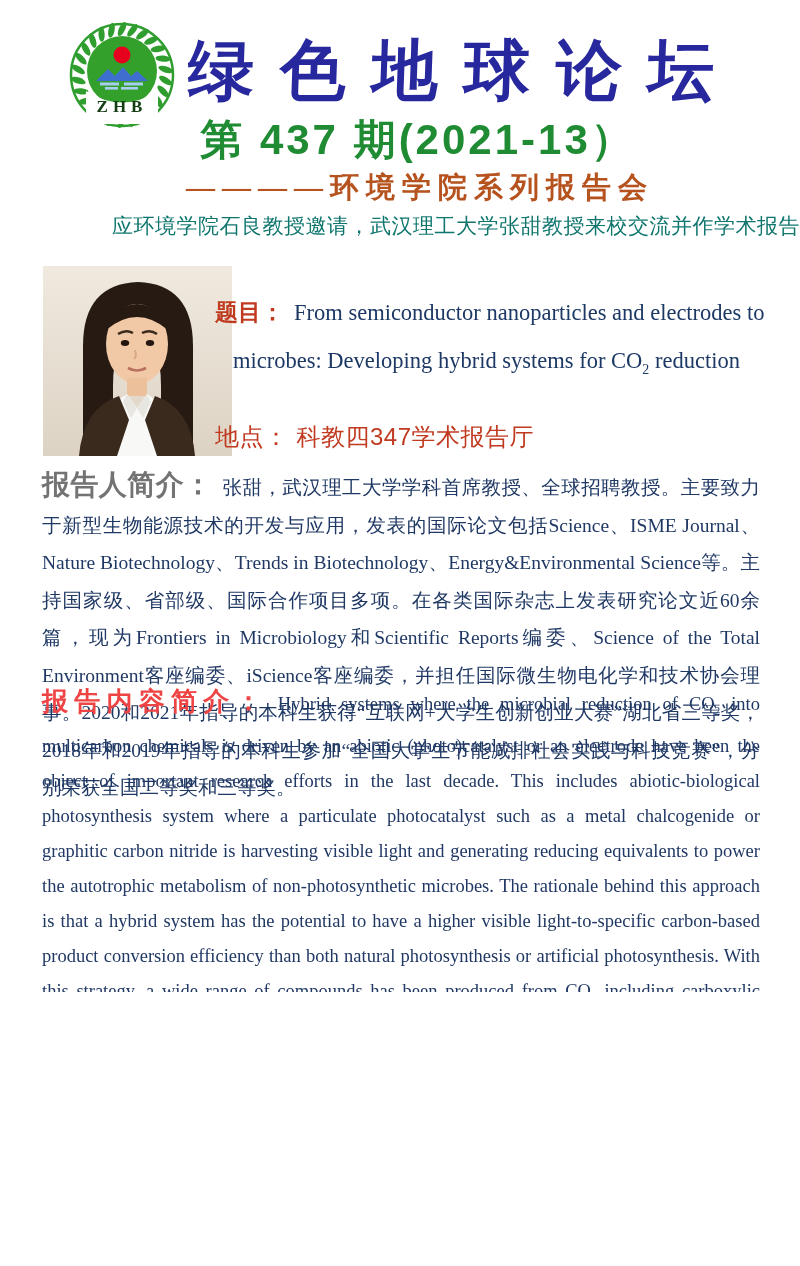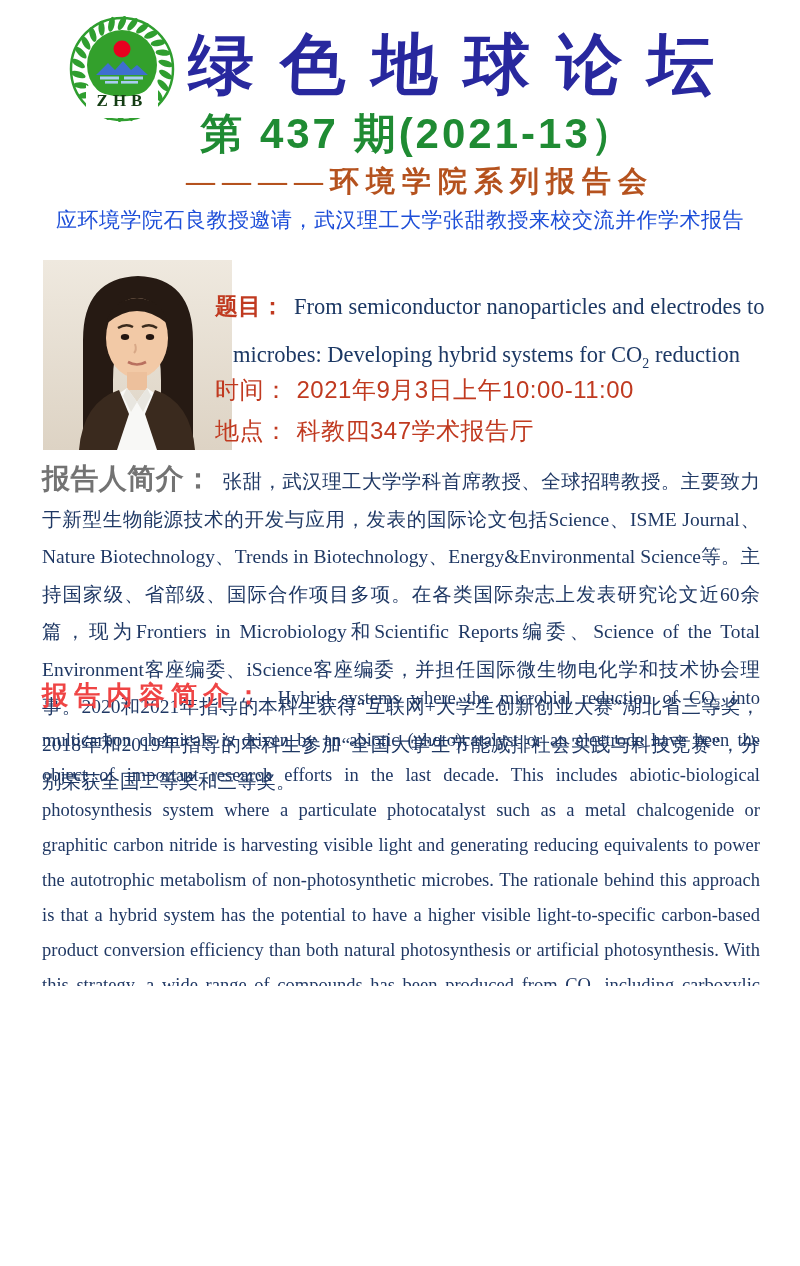--- a/index.html
+++ b/index.html
@@ -1,18 +1,18 @@
 <!DOCTYPE html>
 <html><head>
 <meta charset="utf-8">
 <style>
   * { margin:0; padding:0; box-sizing:border-box; }
   html,body { background:#ffffff; }
   body { font-family:"Liberation Sans","DejaVu Sans",sans-serif; }
-  .page { position:relative; width:800px; height:978px; margin:8px auto; background:#fff; overflow:hidden; }
+  .page { position:relative; width:800px; height:978px; margin:14px auto; background:#fff; overflow:hidden; }
 
   
   .logo { position:absolute; left:60px; top:6px; width:124px; height:112px; }
   .forum-title {
     position:absolute; left:188px; top:12px; width:600px;
     font-size:66px; font-weight:bold; color:#28289E;
     letter-spacing:26px; white-space:nowrap;
     font-family:"Liberation Serif","DejaVu Serif",serif;
     transform:skewX(-2deg);
   }
@@ -21,22 +21,22 @@
     font-size:42px; font-weight:bold; color:#1F8B33; letter-spacing:3px;
     transform:translateX(18px);
   }
   .series-line {
     position:absolute; left:0; top:154px; width:800px; text-align:center;
     font-size:29px; font-weight:600; color:#B5521E; letter-spacing:7px;
     font-family:"Liberation Serif","DejaVu Serif",serif;
     transform:translateX(20px);
   }
   .invite-line {
-    position:absolute; left:0; top:198px; width:800px; text-align:center;
-    font-size:21px; color:#1d4ed8; letter-spacing:0.5px;
+    position:absolute; left:0; top:198px; width:800px; text-align:right;
+    font-size:21px; color:#0f766e; letter-spacing:0.5px;
   }
 
   
   .photo { position:absolute; left:43px; top:252px; width:189px; height:190px; }
   .details { position:absolute; left:215px; top:274px; width:575px; }
   .title-row {
     padding-left:18px; font-family:"Liberation Serif","DejaVu Serif",serif;
     font-size:22.5px; color:#1C3864; line-height:48px;
   }
   .title-row .red-label {
@@ -180,23 +180,20 @@
 
       <path d="M 36 190 Q 40 142 76 130 L 86 154 L 74 190 Z" fill="#3a2a1e"></path>
       <path d="M 152 190 Q 148 142 112 130 L 102 154 L 114 190 Z" fill="#3a2a1e"></path>
     </svg>
   </div>
 
   <div class="details">
     <p class="title-row">
       <span class="red-label">题目：</span><span>From semiconductor nanoparticles and electrodes to microbes: Developing hybrid systems for CO<sub>2</sub> reduction</span>
     </p>
-    <div class="time-row">
-      <span class="red-label">时间：</span><span>2021年9月3日上午10:00-11:00</span>
-    </div>
     <div class="loc-row">
       <span class="red-label">地点：</span><span>科教四347学术报告厅</span>
     </div>
   </div>
 
   <p class="bio">
     <span class="section-label">报告人简介：</span><span>张甜，武汉理工大学学科首席教授、全球招聘教授。主要致力于新型生物能源技术的开发与应用，发表的国际论文包括Science、ISME Journal、Nature Biotechnology、Trends in Biotechnology、Energy&amp;Environmental Science等。主持国家级、省部级、国际合作项目多项。在各类国际杂志上发表研究论文近60余篇，现为Frontiers in Microbiology和Scientific Reports编委、Science of the Total Environment客座编委、iScience客座编委，并担任国际微生物电化学和技术协会理事。2020和2021年指导的本科生获得“互联网+大学生创新创业大赛”湖北省三等奖，2018年和2019年指导的本科生参加“全国大学生节能减排社会实践与科技竞赛”，分别荣获全国二等奖和三等奖。</span>
   </p>
 
   <p class="abstract">

